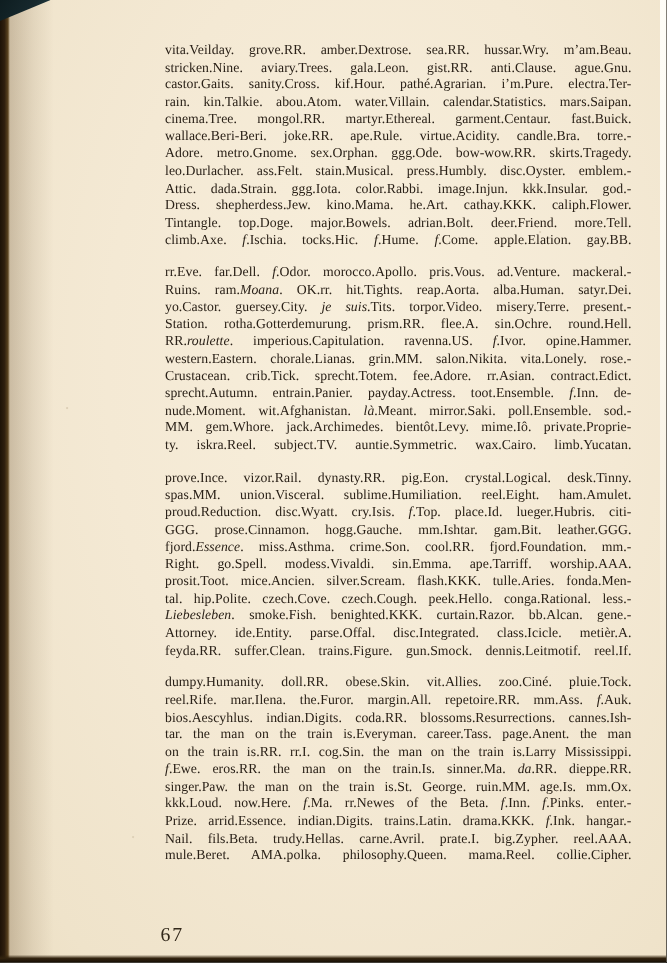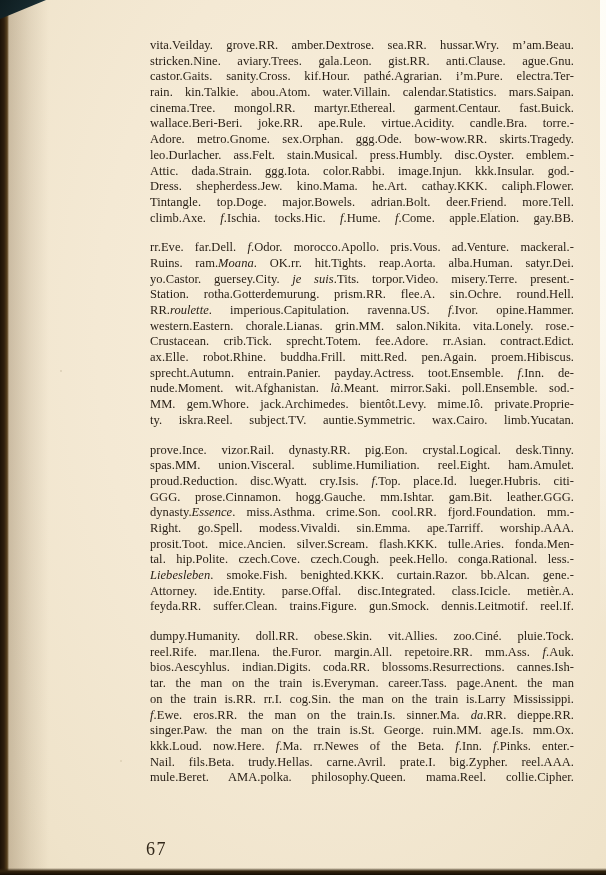--- a/index.html
+++ b/index.html
@@ -87,47 +87,47 @@
         <div class="line"><span>climb.Axe. </span><span class="it">f</span><span>.Ischia. tocks.Hic. </span><span class="it">f</span><span>.Hume. </span><span class="it">f</span><span>.Come. apple.Elation. gay.BB.</span></div>
       </div>
     <div class="para">
         <div class="line"><span>rr.Eve. far.Dell. </span><span class="it">f</span><span>.Odor. morocco.Apollo. pris.Vous. ad.Venture. mackeral.-</span></div>
         <div class="line"><span>Ruins. ram.</span><span class="it">Moana</span><span>. OK.rr. hit.Tights. reap.Aorta. alba.Human. satyr.Dei.</span></div>
         <div class="line"><span>yo.Castor. guersey.City. </span><span class="it">je suis</span><span>.Tits. torpor.Video. misery.Terre. present.-</span></div>
         <div class="line"><span>Station. rotha.Gotterdemurung. prism.RR. flee.A. sin.Ochre. round.Hell.</span></div>
         <div class="line"><span>RR.</span><span class="it">roulette</span><span>. imperious.Capitulation. ravenna.US. </span><span class="it">f</span><span>.Ivor. opine.Hammer.</span></div>
         <div class="line"><span>western.Eastern. chorale.Lianas. grin.MM. salon.Nikita. vita.Lonely. rose.-</span></div>
         <div class="line"><span>Crustacean. crib.Tick. sprecht.Totem. fee.Adore. rr.Asian. contract.Edict.</span></div>
-        <div class="line"><span>ax.Elle. robot.Rhine. buddha.Frill. mitt.Red. pen.Again. proem.Hibiscus.</span></div>
         <div class="line"><span>sprecht.Autumn. entrain.Panier. payday.Actress. toot.Ensemble. </span><span class="it">f</span><span>.Inn. de-</span></div>
         <div class="line"><span>nude.Moment. wit.Afghanistan. </span><span class="it">là</span><span>.Meant. mirror.Saki. poll.Ensemble. sod.-</span></div>
         <div class="line"><span>MM. gem.Whore. jack.Archimedes. bientôt.Levy. mime.Iô. private.Proprie-</span></div>
         <div class="line"><span>ty. iskra.Reel. subject.TV. auntie.Symmetric. wax.Cairo. limb.Yucatan.</span></div>
       </div>
     <div class="para">
         <div class="line"><span>prove.Ince. vizor.Rail. dynasty.RR. pig.Eon. crystal.Logical. desk.Tinny.</span></div>
         <div class="line"><span>spas.MM. union.Visceral. sublime.Humiliation. reel.Eight. ham.Amulet.</span></div>
         <div class="line"><span>proud.Reduction. disc.Wyatt. cry.Isis. </span><span class="it">f</span><span>.Top. place.Id. lueger.Hubris. citi-</span></div>
         <div class="line"><span>GGG. prose.Cinnamon. hogg.Gauche. mm.Ishtar. gam.Bit. leather.GGG.</span></div>
-        <div class="line"><span>dynasty.</span><span class="it">Essence</span><span>. miss.Asthma. crime.Son. cool.RR. fjord.Foundation. mm.-</span></div>
+        <div class="line"><span>fjord.</span><span class="it">Essence</span><span>. miss.Asthma. crime.Son. cool.RR. fjord.Foundation. mm.-</span></div>
         <div class="line"><span>Right. go.Spell. modess.Vivaldi. sin.Emma. ape.Tarriff. worship.AAA.</span></div>
         <div class="line"><span>prosit.Toot. mice.Ancien. silver.Scream. flash.KKK. tulle.Aries. fonda.Men-</span></div>
         <div class="line"><span>tal. hip.Polite. czech.Cove. czech.Cough. peek.Hello. conga.Rational. less.-</span></div>
         <div class="line"><span class="it">Liebesleben</span><span>. smoke.Fish. benighted.KKK. curtain.Razor. bb.Alcan. gene.-</span></div>
         <div class="line"><span>Attorney. ide.Entity. parse.Offal. disc.Integrated. class.Icicle. metièr.A.</span></div>
         <div class="line"><span>feyda.RR. suffer.Clean. trains.Figure. gun.Smock. dennis.Leitmotif. reel.If.</span></div>
       </div>
     <div class="para">
         <div class="line"><span>dumpy.Humanity. doll.RR. obese.Skin. vit.Allies. zoo.Ciné. pluie.Tock.</span></div>
         <div class="line"><span>reel.Rife. mar.Ilena. the.Furor. margin.All. repetoire.RR. mm.Ass. </span><span class="it">f</span><span>.Auk.</span></div>
         <div class="line"><span>bios.Aescyhlus. indian.Digits. coda.RR. blossoms.Resurrections. cannes.Ish-</span></div>
         <div class="line"><span>tar. the man on the train is.Everyman. career.Tass. page.Anent. the man</span></div>
         <div class="line"><span>on the train is.RR. rr.I. cog.Sin. the man on the train is.Larry Mississippi.</span></div>
         <div class="line"><span class="it">f</span><span>.Ewe. eros.RR. the man on the train.Is. sinner.Ma. </span><span class="it">da</span><span>.RR. dieppe.RR.</span></div>
         <div class="line"><span>singer.Paw. the man on the train is.St. George. ruin.MM. age.Is. mm.Ox.</span></div>
         <div class="line"><span>kkk.Loud. now.Here. </span><span class="it">f</span><span>.Ma. rr.Newes of the Beta. </span><span class="it">f</span><span>.Inn. </span><span class="it">f</span><span>.Pinks. enter.-</span></div>
+        <div class="line"><span>Prize. arrid.Essence. indian.Digits. trains.Latin. drama.KKK. </span><span class="it">f</span><span>.Ink. hangar.-</span></div>
         <div class="line"><span>Nail. fils.Beta. trudy.Hellas. carne.Avril. prate.I. big.Zypher. reel.AAA.</span></div>
         <div class="line"><span>mule.Beret. AMA.polka. philosophy.Queen. mama.Reel. collie.Cipher.</span></div>
       </div>
   </div>
 
   <div class="folio">67</div>
 </div>
 
 </body></html>

